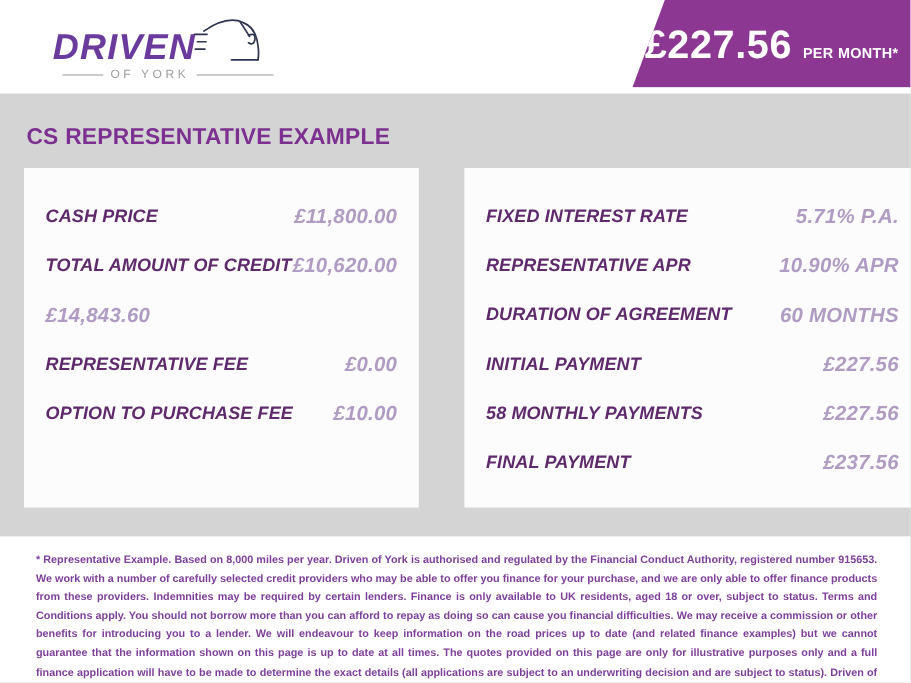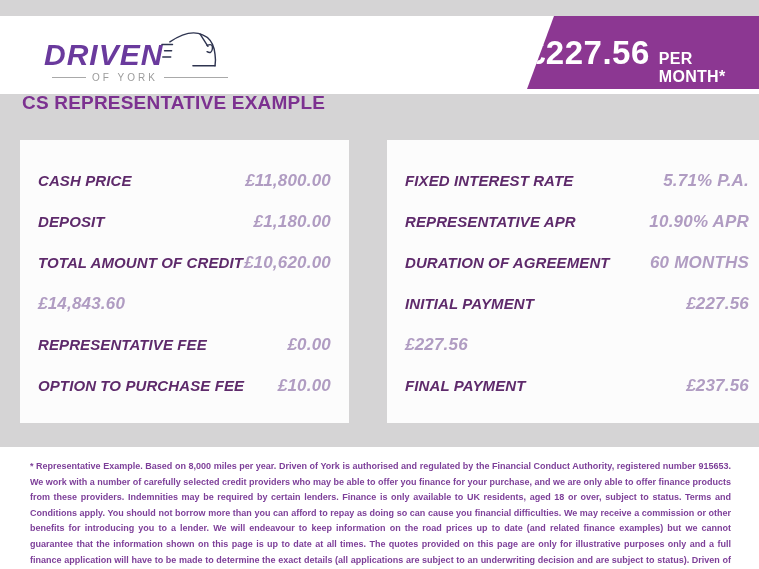--- a/index.html
+++ b/index.html
@@ -6,21 +6,21 @@
   .page{
     position:relative;
     width:759px;height:569px;
     margin:0 auto;
     background:#d5d4d5;
     font-family:"Liberation Sans", sans-serif;
     overflow:hidden;
   }
   
   .header{
-    position:absolute;top:16px;left:0;right:0;height:78px;
+    position:absolute;top:0;left:0;right:0;height:78px;
     background:#ffffff;
   }
   .logo{
     position:absolute;left:44px;top:10px;width:190px;height:56px;
   }
   .logo-top{display:flex;align-items:flex-end;}
   .brand-name{
     font-size:30px;font-weight:bold;font-style:italic;
     color:#6a3a9d;letter-spacing:1px;line-height:30px;
   }
@@ -38,24 +38,24 @@
   
   .badge{
     position:absolute;top:0;right:0;width:232px;height:73px;
     background:#8c3792;
     clip-path:polygon(27px 0, 100% 0, 100% 100%, 0 100%);
     display:flex;align-items:baseline;justify-content:center;
     padding-top:18px;box-sizing:border-box;
     color:#fff;
   }
   .badge-amount{font-size:33px;font-weight:bold;letter-spacing:0.5px;}
-  .badge-period{font-size:16px;font-weight:bold;margin-left:9px;letter-spacing:0.3px;}
+  .badge-period{font-size:12px;font-weight:bold;margin-left:9px;letter-spacing:0.3px;}
   
   .page-title{
-    position:absolute;top:92px;left:22px;
+    position:absolute;top:104px;left:22px;
     font-size:19px;font-weight:bold;color:#7c3190;letter-spacing:0.2px;
   }
   
   .panel{
     position:absolute;top:140px;height:283px;
     background:#fcfcfc;
     box-sizing:border-box;
     padding:20px 18px 0 18px;
   }
   .panel.left{left:20px;width:329px;}
@@ -115,24 +115,20 @@
   </div>
 
   <div class="page-title">CS REPRESENTATIVE EXAMPLE</div>
 
   <div class="panel left">
     <div class="frow">
       <span class="lbl">CASH PRICE</span>
       <span class="val">£11,800.00</span>
     </div>
     <div class="frow">
-      <span class="lbl">DEPOSIT</span>
-      <span class="val">£1,180.00</span>
-    </div>
-    <div class="frow">
       <span class="lbl">TOTAL AMOUNT OF CREDIT</span>
       <span class="val">£10,620.00</span>
     </div>
     <div class="frow">
       <span class="val">£14,843.60</span>
     </div>
     <div class="frow">
       <span class="lbl">REPRESENTATIVE FEE</span>
       <span class="val">£0.00</span>
     </div>
@@ -153,20 +149,21 @@
     </div>
     <div class="frow">
       <span class="lbl">DURATION OF AGREEMENT</span>
       <span class="val">60 MONTHS</span>
     </div>
     <div class="frow">
       <span class="lbl">INITIAL PAYMENT</span>
       <span class="val">£227.56</span>
     </div>
     <div class="frow">
+      <span class="lbl">58 MONTHLY PAYMENTS</span>
       <span class="val">£227.56</span>
     </div>
     <div class="frow">
       <span class="lbl">FINAL PAYMENT</span>
       <span class="val">£237.56</span>
     </div>
   </div>
 
   <div class="footer">
     <p class="disclaimer">* Representative Example. Based on 8,000 miles per year. Driven of York is authorised and regulated by the Financial Conduct Authority, registered number 915653. We work with a number of carefully selected credit providers who may be able to offer you finance for your purchase, and we are only able to offer finance products from these providers. Indemnities may be required by certain lenders. Finance is only available to UK residents, aged 18 or over, subject to status. Terms and Conditions apply. You should not borrow more than you can afford to repay as doing so can cause you financial difficulties. We may receive a commission or other benefits for introducing you to a lender. We will endeavour to keep information on the road prices up to date (and related finance examples) but we cannot guarantee that the information shown on this page is up to date at all times. The quotes provided on this page are only for illustrative purposes only and a full finance application will have to be made to determine the exact details (all applications are subject to an underwriting decision and are subject to status). Driven of York acts as a credit broker and not a lender. Address: Colton Lane End, Tadcaster, LS24 8EJ</p>

